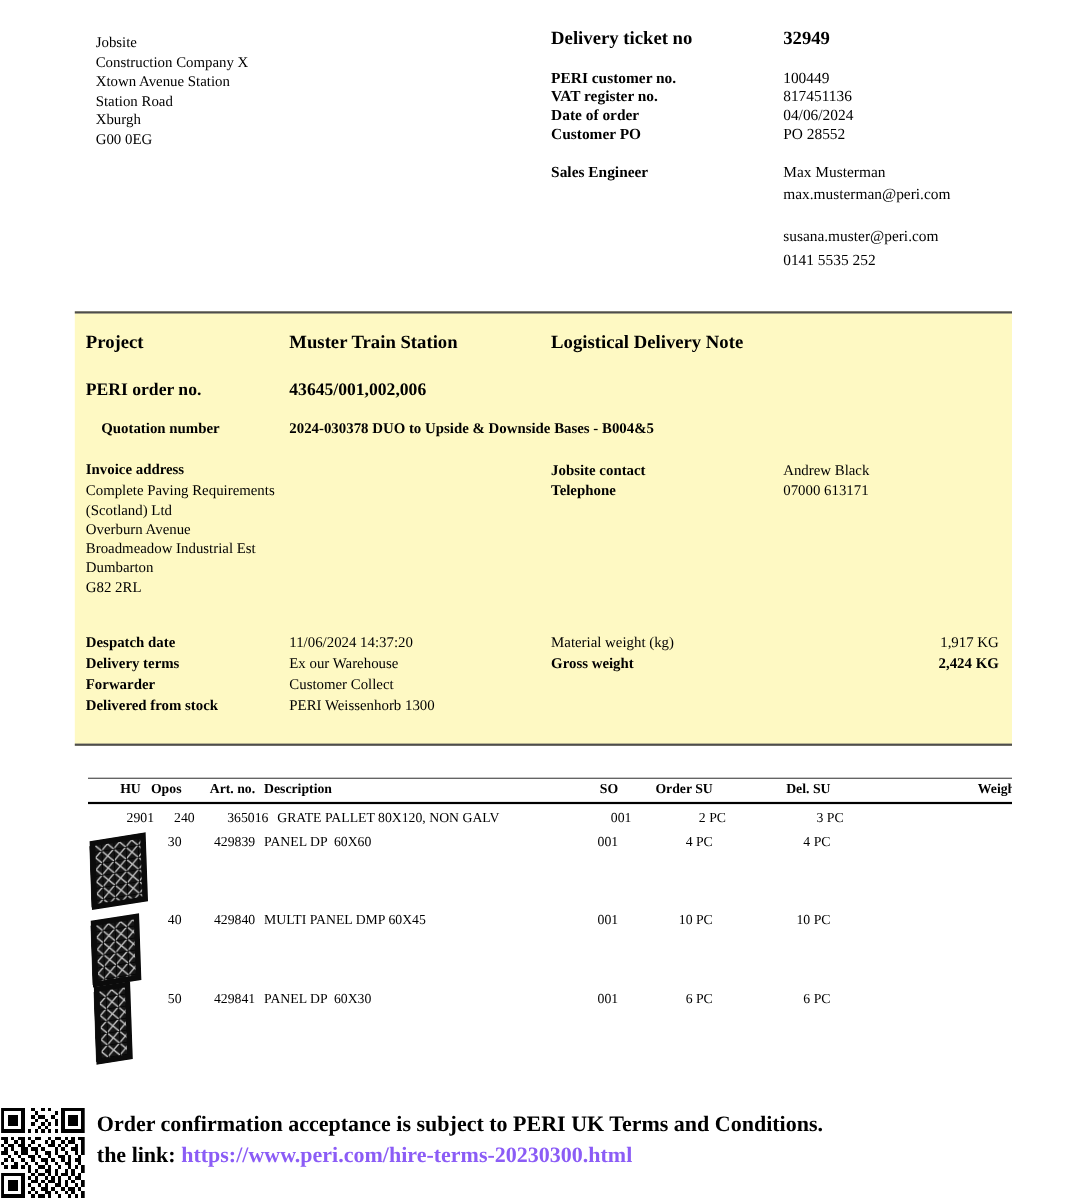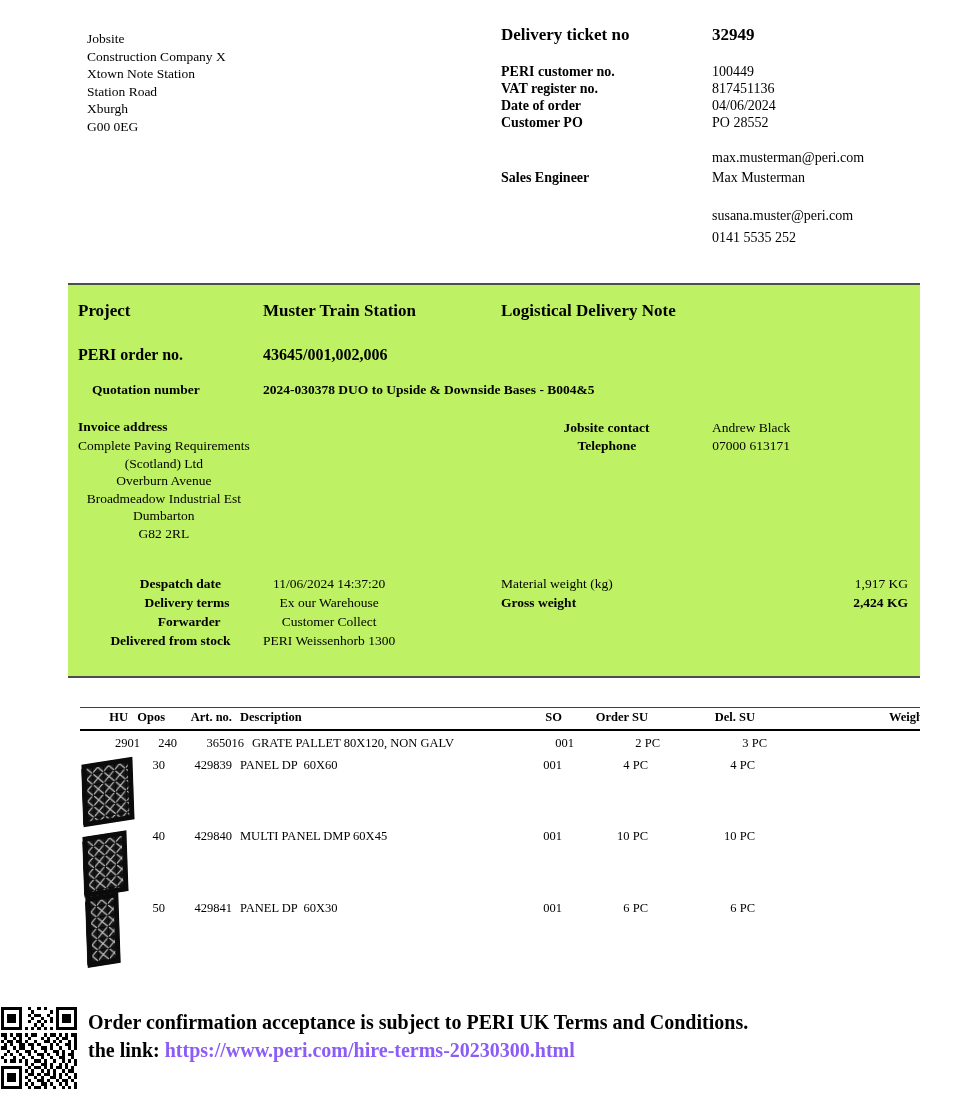--- a/index.html
+++ b/index.html
@@ -9,21 +9,21 @@
   .b{font-weight:700;}
   
   .addr{font-size:13.5px;line-height:17.5px;}
   
   .ticket{font-size:17px;font-weight:700;}
   
   .inforow{font-size:14px;line-height:17px;white-space:nowrap;}
   .inforow .lbl{display:inline-block;width:211px;font-weight:700;}
   .gap20{line-height:20px;}
   
-  .graybox{background:#bef264;border-top:2px solid #4d4d4d;border-bottom:2px solid #4d4d4d;text-align:center;}
+  .graybox{background:#fef9c3;border-top:2px solid #4d4d4d;border-bottom:2px solid #4d4d4d;}
   .h1{font-size:17px;font-weight:700;white-space:nowrap;}
   .h2{font-size:16px;font-weight:700;white-space:nowrap;}
   .sm{font-size:13.5px;white-space:nowrap;}
   .smrow{font-size:13.5px;line-height:18px;white-space:nowrap;}
   .smrow .lbl{display:inline-block;width:211px;font-weight:700;}
   .desp{font-size:13.5px;line-height:19px;white-space:nowrap;}
   .desp .lbl{display:inline-block;width:185px;font-weight:700;}
   .wrow{display:flex;justify-content:space-between;font-size:13.5px;line-height:19px;width:407px;}
   
   .rule-thin{height:1px;background:#3f3f3f;}
@@ -50,21 +50,21 @@
         <rect width="11" height="11" fill="#161616"></rect>
         <path d="M0 0 L11 11 M11 0 L0 11" stroke="#c9c9c9" stroke-width="1.2"></path>
         <path d="M0 0 H11 M0 0 V11" stroke="#000" stroke-width="1.4" fill="none"></path>
       </pattern>
     </defs>
   </svg>
 
   <div class="abs addr" style="left:87px;top:30px">
     <div>Jobsite</div>
     <div>Construction Company X</div>
-    <div>Xtown Note Station</div>
+    <div>Xtown Avenue Station</div>
     <div>Station Road</div>
     <div>Xburgh</div>
     <div>G00 0EG</div>
   </div>
 
   <div class="abs ticket" style="left:501px;top:25px">Delivery ticket no</div>
   <div class="abs ticket" style="left:712px;top:25px">32949</div>
 
   <div class="abs" style="left:501px;top:63px">
     <div class="inforow">
@@ -76,24 +76,24 @@
     <div class="inforow">
       <span class="lbl">Date of order</span><span>04/06/2024</span>
     </div>
     <div class="inforow">
       <span class="lbl">Customer PO</span><span>PO 28552</span>
     </div>
   </div>
 
   <div class="abs" style="left:501px;top:148px">
     <div class="inforow gap20">
+      <span class="lbl">Sales Engineer</span><span>Max Musterman</span>
+    </div>
+    <div class="inforow gap20">
       <span class="lbl"></span><span>max.musterman@peri.com</span>
-    </div>
-    <div class="inforow gap20">
-      <span class="lbl">Sales Engineer</span><span>Max Musterman</span>
     </div>
   </div>
 
   <div class="abs" style="left:501px;top:206px">
     <div class="inforow gap20">
       <span class="lbl"></span><span>susana.muster@peri.com</span>
     </div>
     <div class="inforow gap20" style="margin-top:2px">
       <span class="lbl"></span><span>0141 5535 252</span>
     </div>

